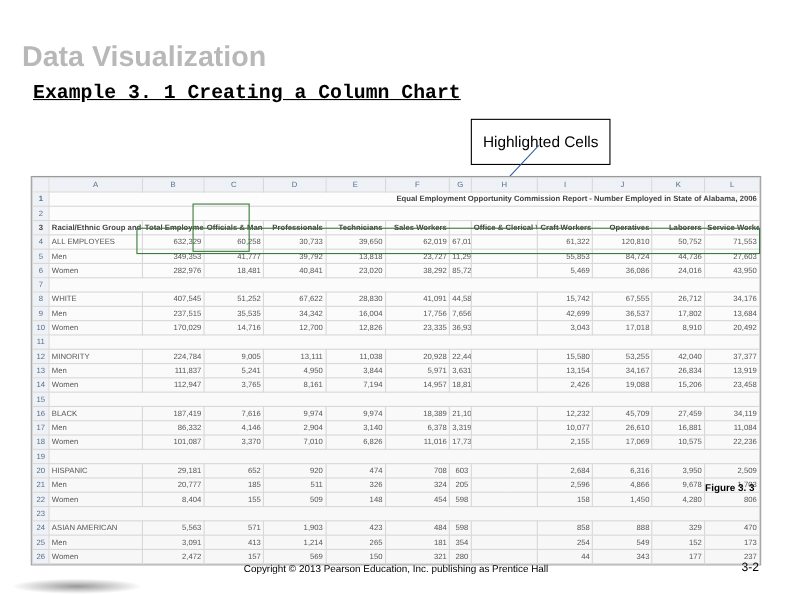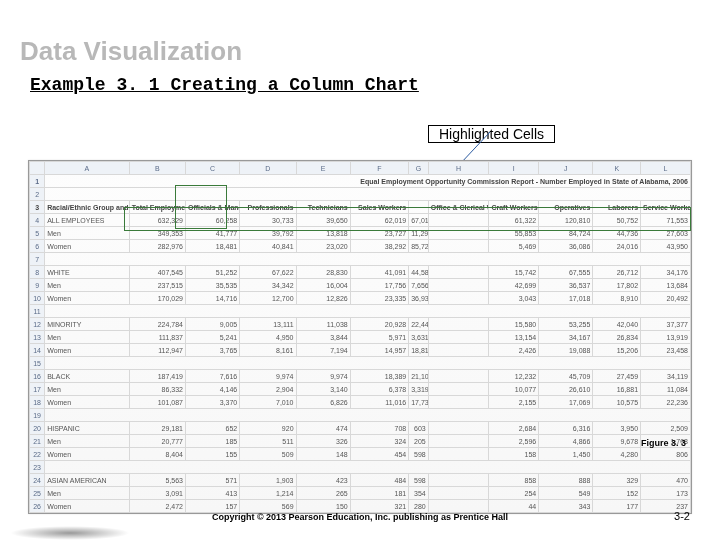--- a/index.html
+++ b/index.html
@@ -21,24 +21,24 @@
   .subtitle {
     font-size: 18px;
     font-weight: bold;
     color: #000;
     text-decoration: underline;
     padding: 8px 0 0 30px;
     font-family: Liberation Mono, monospace;
   }
   .callout-box {
     position: absolute;
-    top: 125px;
+    top: 108px;
     left: 428px;
     border: 1px solid #000;
-    padding: 0 10px;
+    padding: 12px 10px;
     font-size: 14px;
     background: #fff;
   }
   .callout-line {
     position: absolute;
     top: 132px;
     left: 440px;
     width: 60px;
     height: 50px;
     pointer-events: none;
@@ -100,21 +100,20 @@
     font-weight: bold;
   }
   .copyright {
     position: absolute;
     bottom: 18px;
     left: 0;
     width: 100%;
     text-align: center;
     font-size: 9px;
     color: #000;
-    font-weight: bold;
   }
   .pagenum {
     position: absolute;
     bottom: 18px;
     right: 30px;
     font-size: 11px;
   }
   .bottom-shadow {
     position: absolute;
     bottom: 0;

